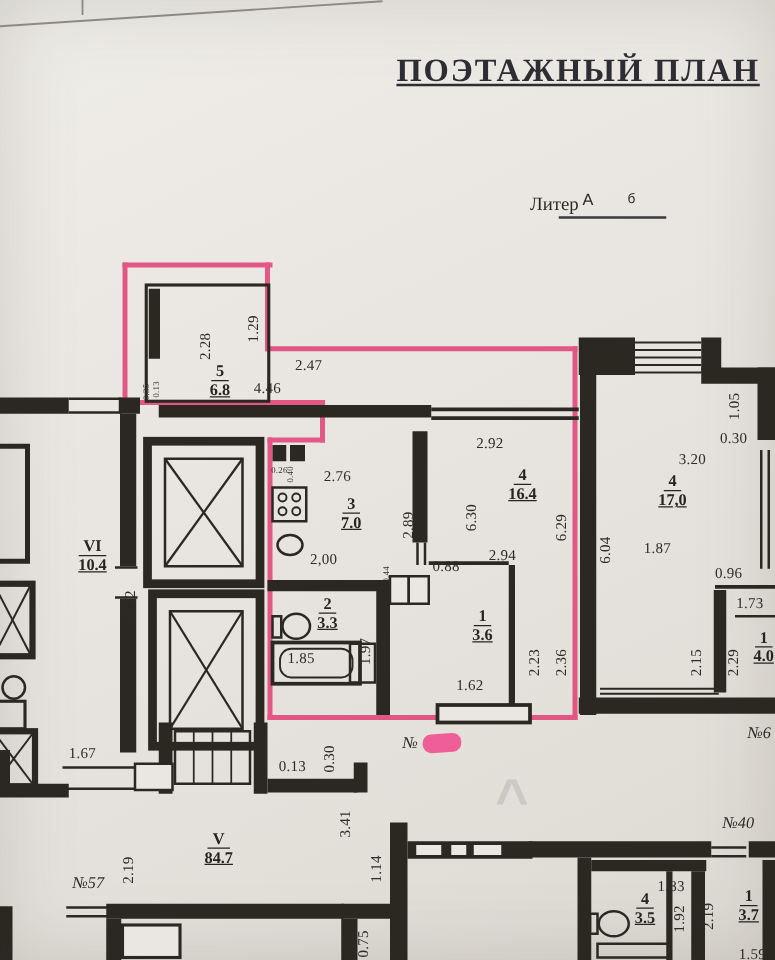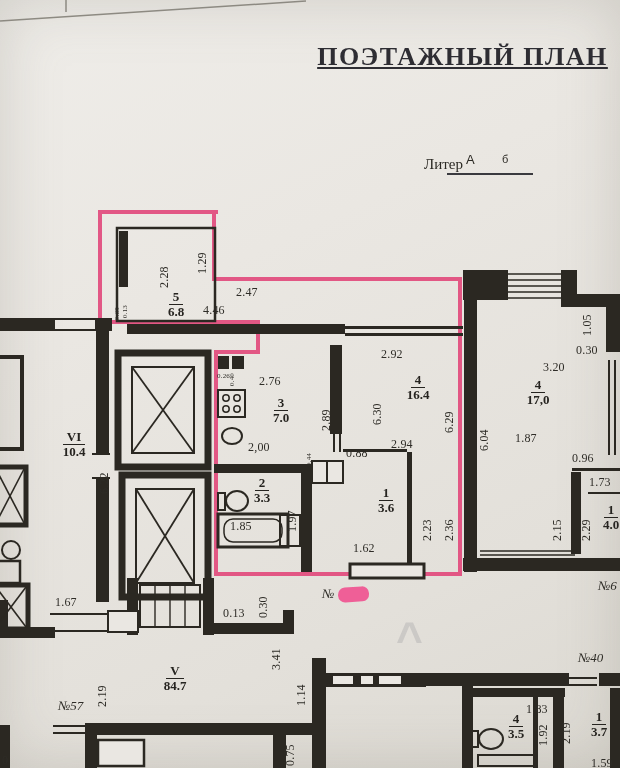--- a/index.html
+++ b/index.html
@@ -13,21 +13,21 @@
   .ttl2{font:16px "Liberation Sans",sans-serif;color:#37363c;text-align:center;}
   .ttl3{font:15px "Liberation Sans",sans-serif;color:#37363c;text-align:center;}
   .liter{font:15px "Liberation Serif",serif;}
   .literval{font:13px "Liberation Sans",sans-serif;}
   .uline{position:absolute;height:1.5px;background:#3a3a3f;}
   .dim{position:absolute;font:12px "Liberation Serif",serif;color:#2e2c27;white-space:nowrap;letter-spacing:.2px;}
   .dim.v{transform:rotate(-90deg);transform-origin:0 0;}
   .dim.s{font-size:7px;}
   .room{position:absolute;text-align:center;font:600 13px "Liberation Serif",serif;color:#262420;line-height:1.1;}
   .room .rn{display:inline-block;border-bottom:1.5px solid #262420;padding:0 4px;}
-  .room .ra{display:block;}
+  .room .ra{display:block;text-decoration:underline;}
   .mark{position:absolute;font:13px "Liberation Serif",serif;color:#2e2c27;white-space:nowrap;}
   .wm{position:absolute;font:bold 58px "Liberation Sans",sans-serif;color:rgba(125,125,130,.20);
       letter-spacing:6px;white-space:nowrap;}
   .wmcaret{position:absolute;font:bold 46px "Liberation Sans",sans-serif;color:rgba(125,125,130,.22);}
 </style>
 </head>
 <body>
 
 <div id="scan">
 
@@ -256,21 +256,21 @@
 
   <div class="dim" style="left:259px;top:374px;">2.76</div>
   <div class="dim v" style="left:319px;top:431px;">2.89</div>
   <div class="dim" style="left:248px;top:440px;">2,00</div>
   <div class="dim s" style="left:217px;top:372px;">0.26</div>
   <div class="dim v s" style="left:228px;top:386px;">0.40</div>
 
   <div class="dim" style="left:230px;top:519px;font-family:Liberation Serif, serif;">1.85</div>
   <div class="dim v" style="left:285px;top:532px;">1.97</div>
 
-  <div class="dim" style="left:353px;top:541px;">1.62</div>
+  <div class="dim" style="left:365px;top:541px;">1.62</div>
   <div class="dim v" style="left:420px;top:541px;">2.23</div>
   <div class="dim v" style="left:442px;top:541px;">2.36</div>
   <div class="dim" style="left:346px;top:446px;">0.88</div>
   <div class="dim v s" style="left:305px;top:466px;">0.44</div>
 
   <div class="dim" style="left:381px;top:347px;">2.92</div>
   <div class="dim v" style="left:370px;top:425px;">6.30</div>
   <div class="dim" style="left:391px;top:437px;">2.94</div>
   <div class="dim v" style="left:442px;top:433px;">6.29</div>
 

